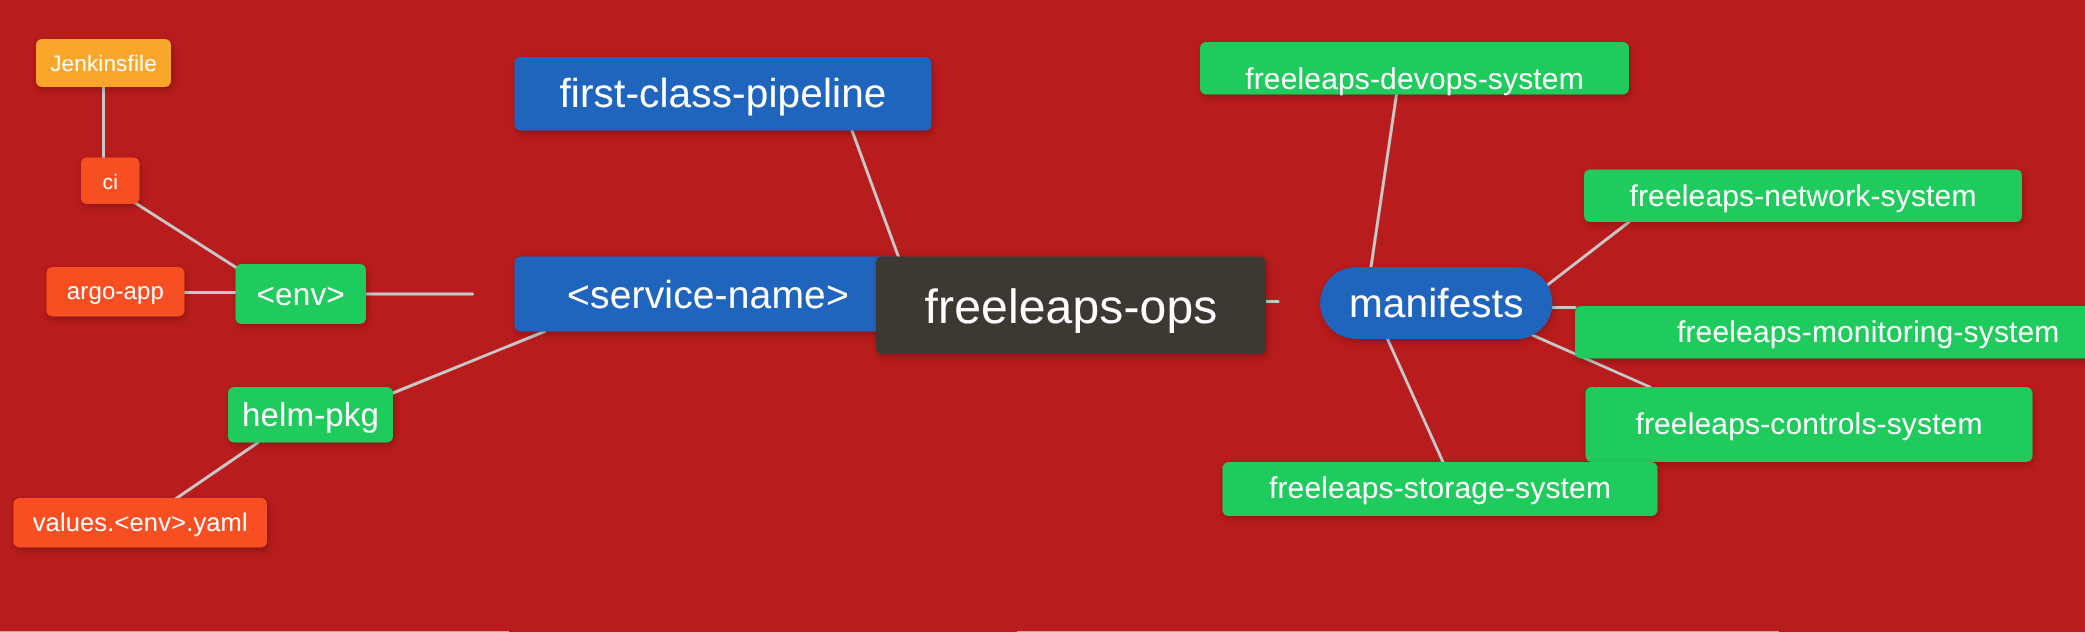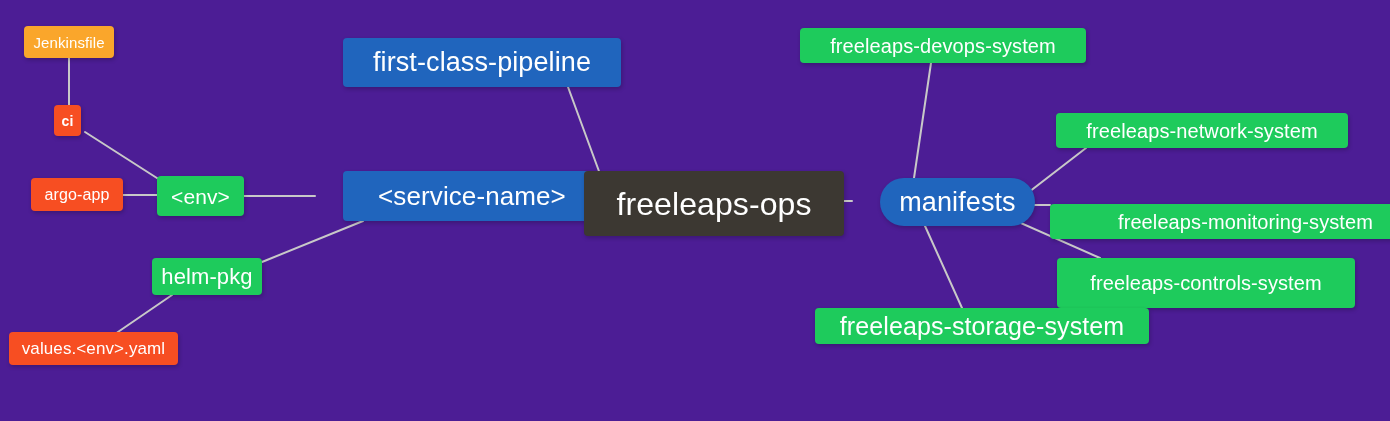--- a/index.html
+++ b/index.html
@@ -9,21 +9,21 @@
     background: #ffffff;
   }
   body {
     font-family: "Liberation Sans", sans-serif;
     -webkit-font-smoothing: antialiased;
   }
   #canvas {
     position: relative;
     width: 1390px;
     height: 421px;
-    background: #4c1d95;
+    background: #b91c1c;
     overflow: hidden;
   }
   #edge-layer {
     position: absolute;
     left: 0;
     top: 0;
     width: 1390px;
     height: 421px;
     pointer-events: none;
   }
@@ -70,21 +70,21 @@
       <line x1="914" y1="178" x2="931" y2="63" stroke="#c8c8c8" stroke-width="2" stroke-linecap="round"></line>
       <line x1="1007" y1="209" x2="1086" y2="148" stroke="#c8c8c8" stroke-width="2" stroke-linecap="round"></line>
       <line x1="1007" y1="205" x2="1050" y2="205" stroke="#c8c8c8" stroke-width="2" stroke-linecap="round"></line>
       <line x1="1007" y1="217" x2="1100" y2="258" stroke="#c8c8c8" stroke-width="2" stroke-linecap="round"></line>
       <line x1="925" y1="226" x2="962" y2="308" stroke="#c8c8c8" stroke-width="2" stroke-linecap="round"></line>
     </svg>
   <div id="node-layer">
       <div class="node c-orange" style="left: 24px; top: 26px; width: 90px; height: 32px; font-size: 15px;">
         <span class="node-label">Jenkinsfile</span>
       </div>
-      <div class="node c-red" style="left: 54px; top: 105px; width: 27px; height: 31px; font-size: 14px; font-weight: bold;">
+      <div class="node c-red" style="left: 54px; top: 105px; width: 39px; height: 31px; font-size: 14px;">
         <span class="node-label">ci</span>
       </div>
       <div class="node c-red" style="left: 31px; top: 178px; width: 92px; height: 33px; font-size: 16px;">
         <span class="node-label">argo-app</span>
       </div>
       <div class="node c-green" style="left: 157px; top: 176px; width: 87px; height: 40px; font-size: 21px;">
         <span class="node-label">&lt;env&gt;</span>
       </div>
       <div class="node c-blue" style="left: 315px; top: 171px; width: 258px; height: 50px; font-size: 26px;">
         <span class="node-label">&lt;service-name&gt;</span>
@@ -97,29 +97,29 @@
       </div>
       <div class="node c-red" style="left: 9px; top: 332px; width: 169px; height: 33px; font-size: 17px;">
         <span class="node-label">values.&lt;env&gt;.yaml</span>
       </div>
       <div class="node c-root" style="left: 584px; top: 171px; width: 260px; height: 65px; font-size: 32px;">
         <span class="node-label">freeleaps-ops</span>
       </div>
       <div class="node c-blue" style="left: 852px; top: 178px; width: 155px; height: 48px; font-size: 27px; border-radius: 24px;">
         <span class="node-label">manifests</span>
       </div>
-      <div class="node c-green" style="left: 800px; top: 28px; width: 286px; height: 35px; font-size: 20px;">
+      <div class="node c-green" style="left: 800px; top: 28px; width: 286px; height: 35px; font-size: 20px; align-items: flex-end;">
         <span class="node-label">freeleaps-devops-system</span>
       </div>
       <div class="node c-green" style="left: 1056px; top: 113px; width: 292px; height: 35px; font-size: 20px;">
         <span class="node-label">freeleaps-network-system</span>
       </div>
       <div class="node c-green" style="left: 1050px; top: 204px; width: 391px; height: 35px; font-size: 20px;">
         <span class="node-label">freeleaps-monitoring-system</span>
       </div>
       <div class="node c-green" style="left: 1057px; top: 258px; width: 298px; height: 50px; font-size: 20px;">
         <span class="node-label">freeleaps-controls-system</span>
       </div>
-      <div class="node c-green" style="left: 815px; top: 308px; width: 334px; height: 36px; font-size: 25px; justify-content: center;">
+      <div class="node c-green" style="left: 815px; top: 308px; width: 290px; height: 36px; font-size: 20px; justify-content: center;">
         <span class="node-label">freeleaps-storage-system</span>
       </div>
     </div>
 </div>
 
 </body></html>

